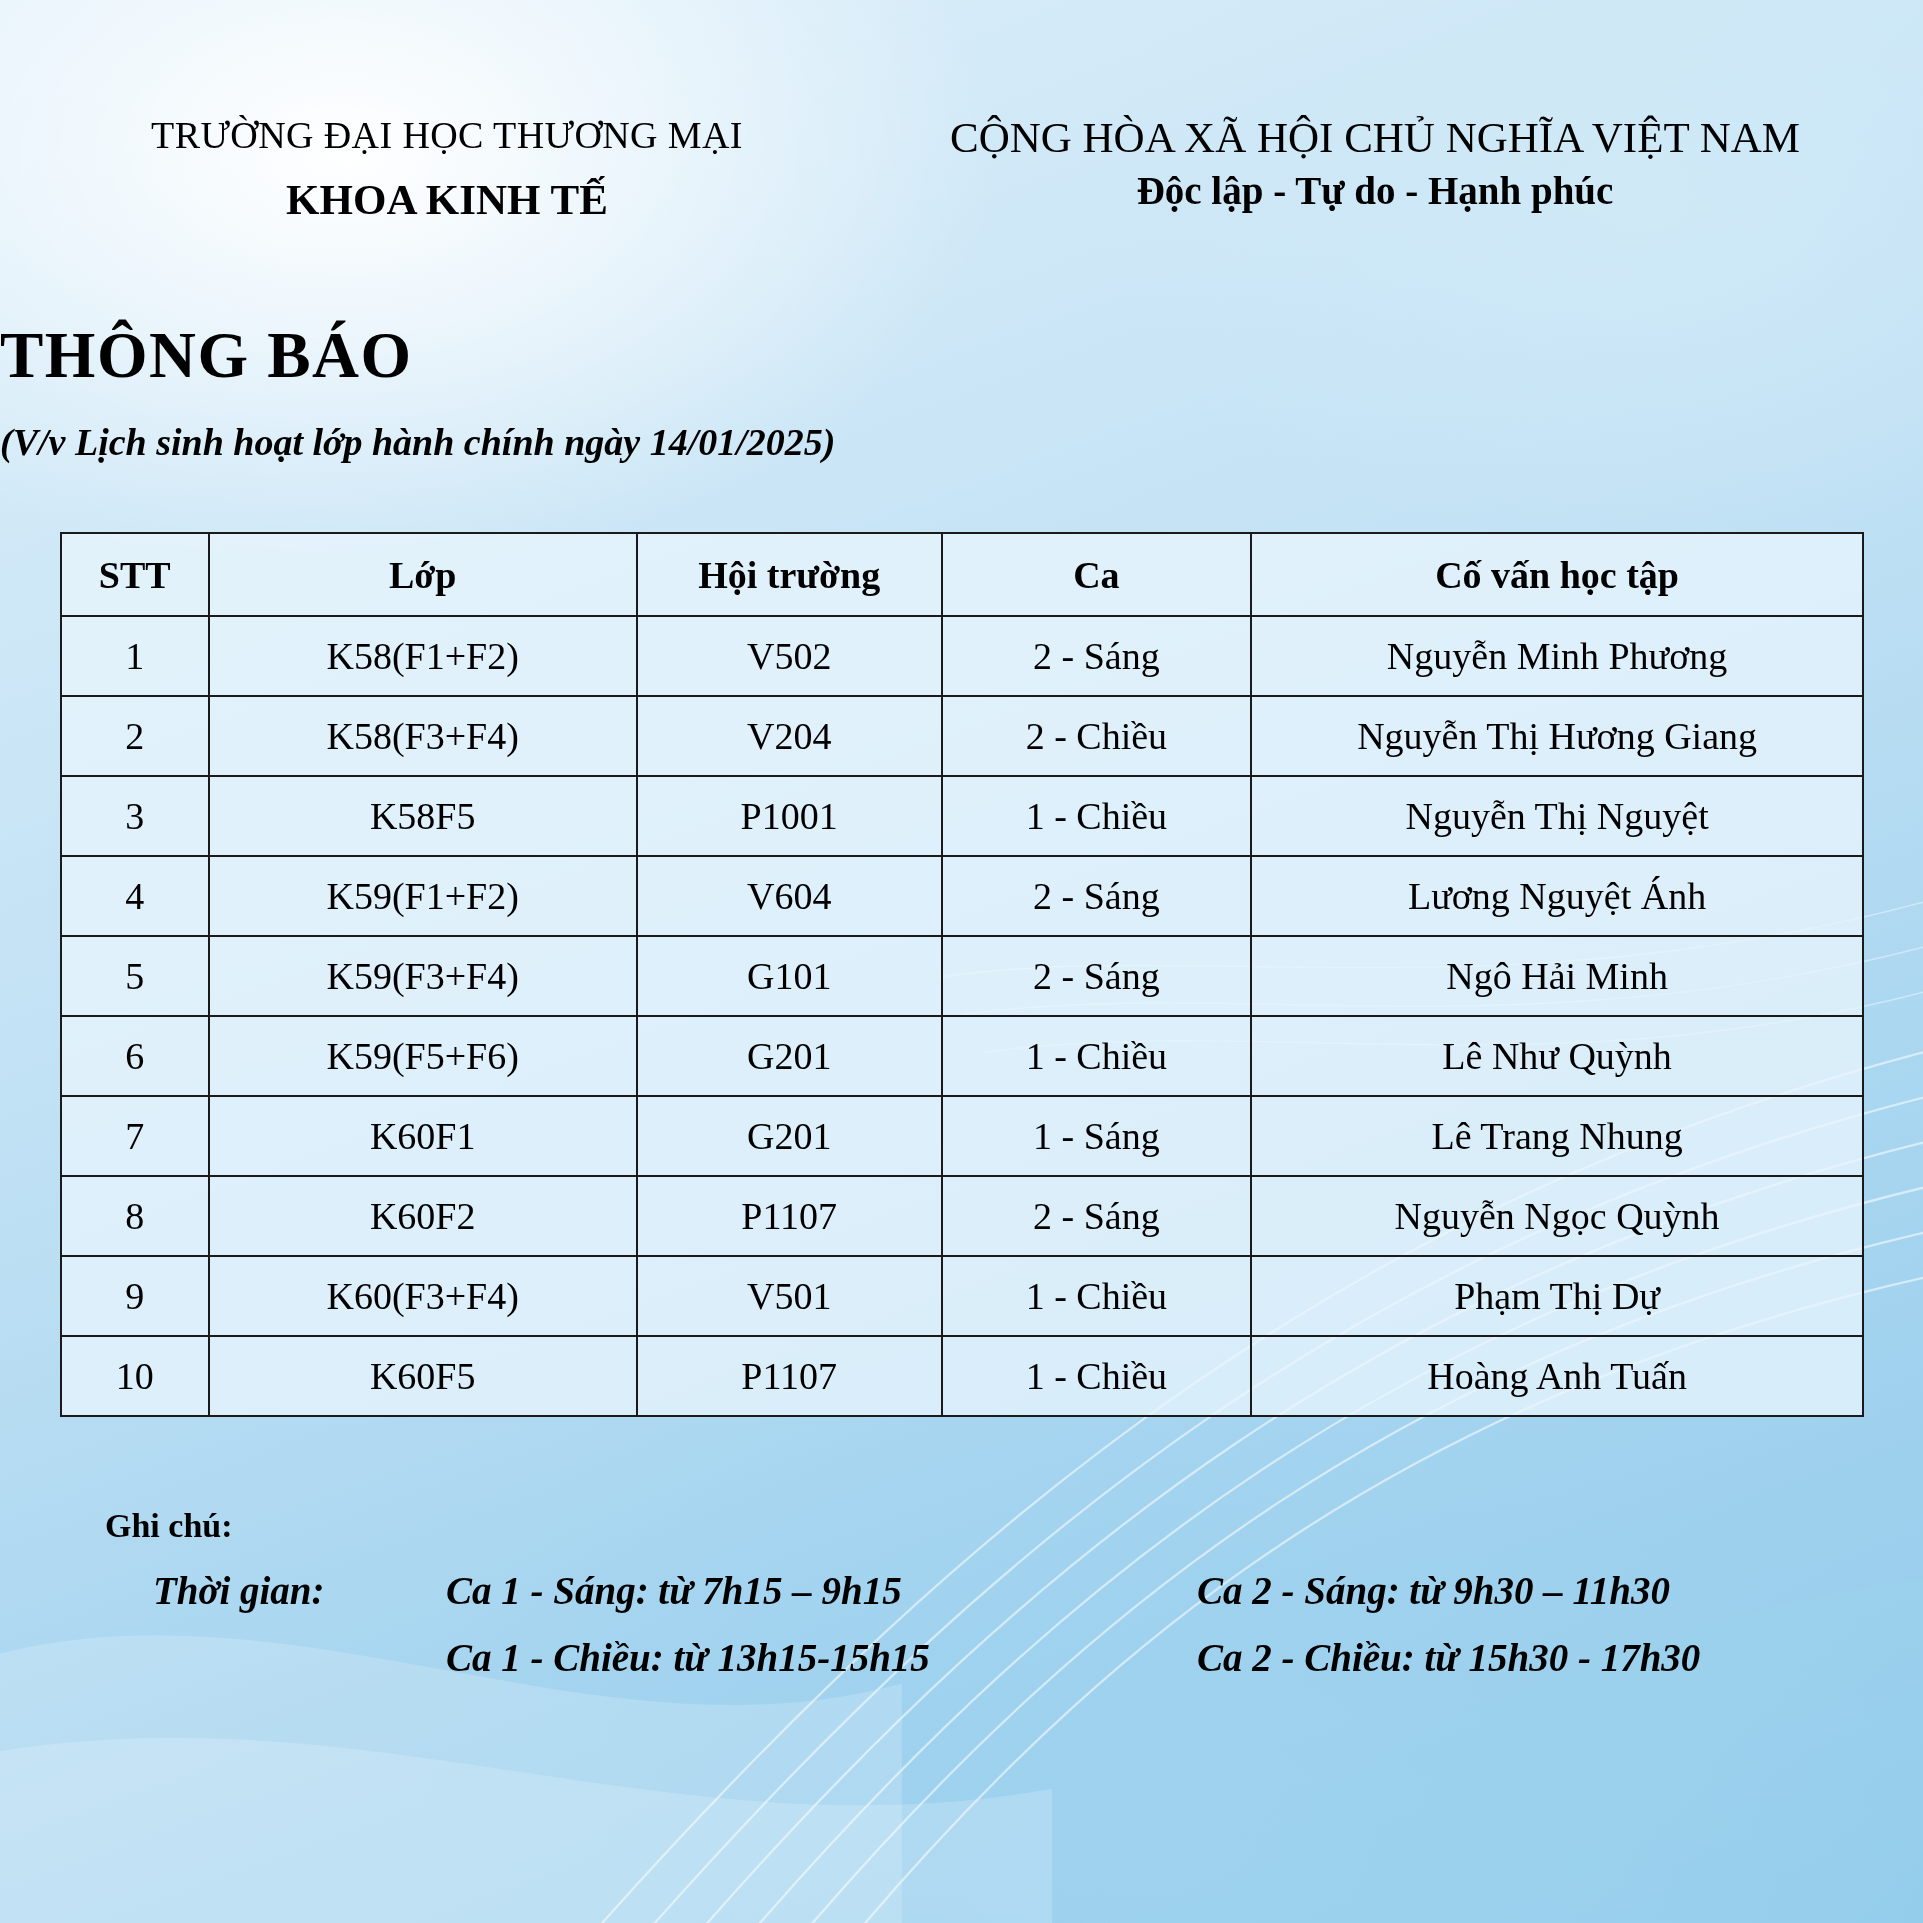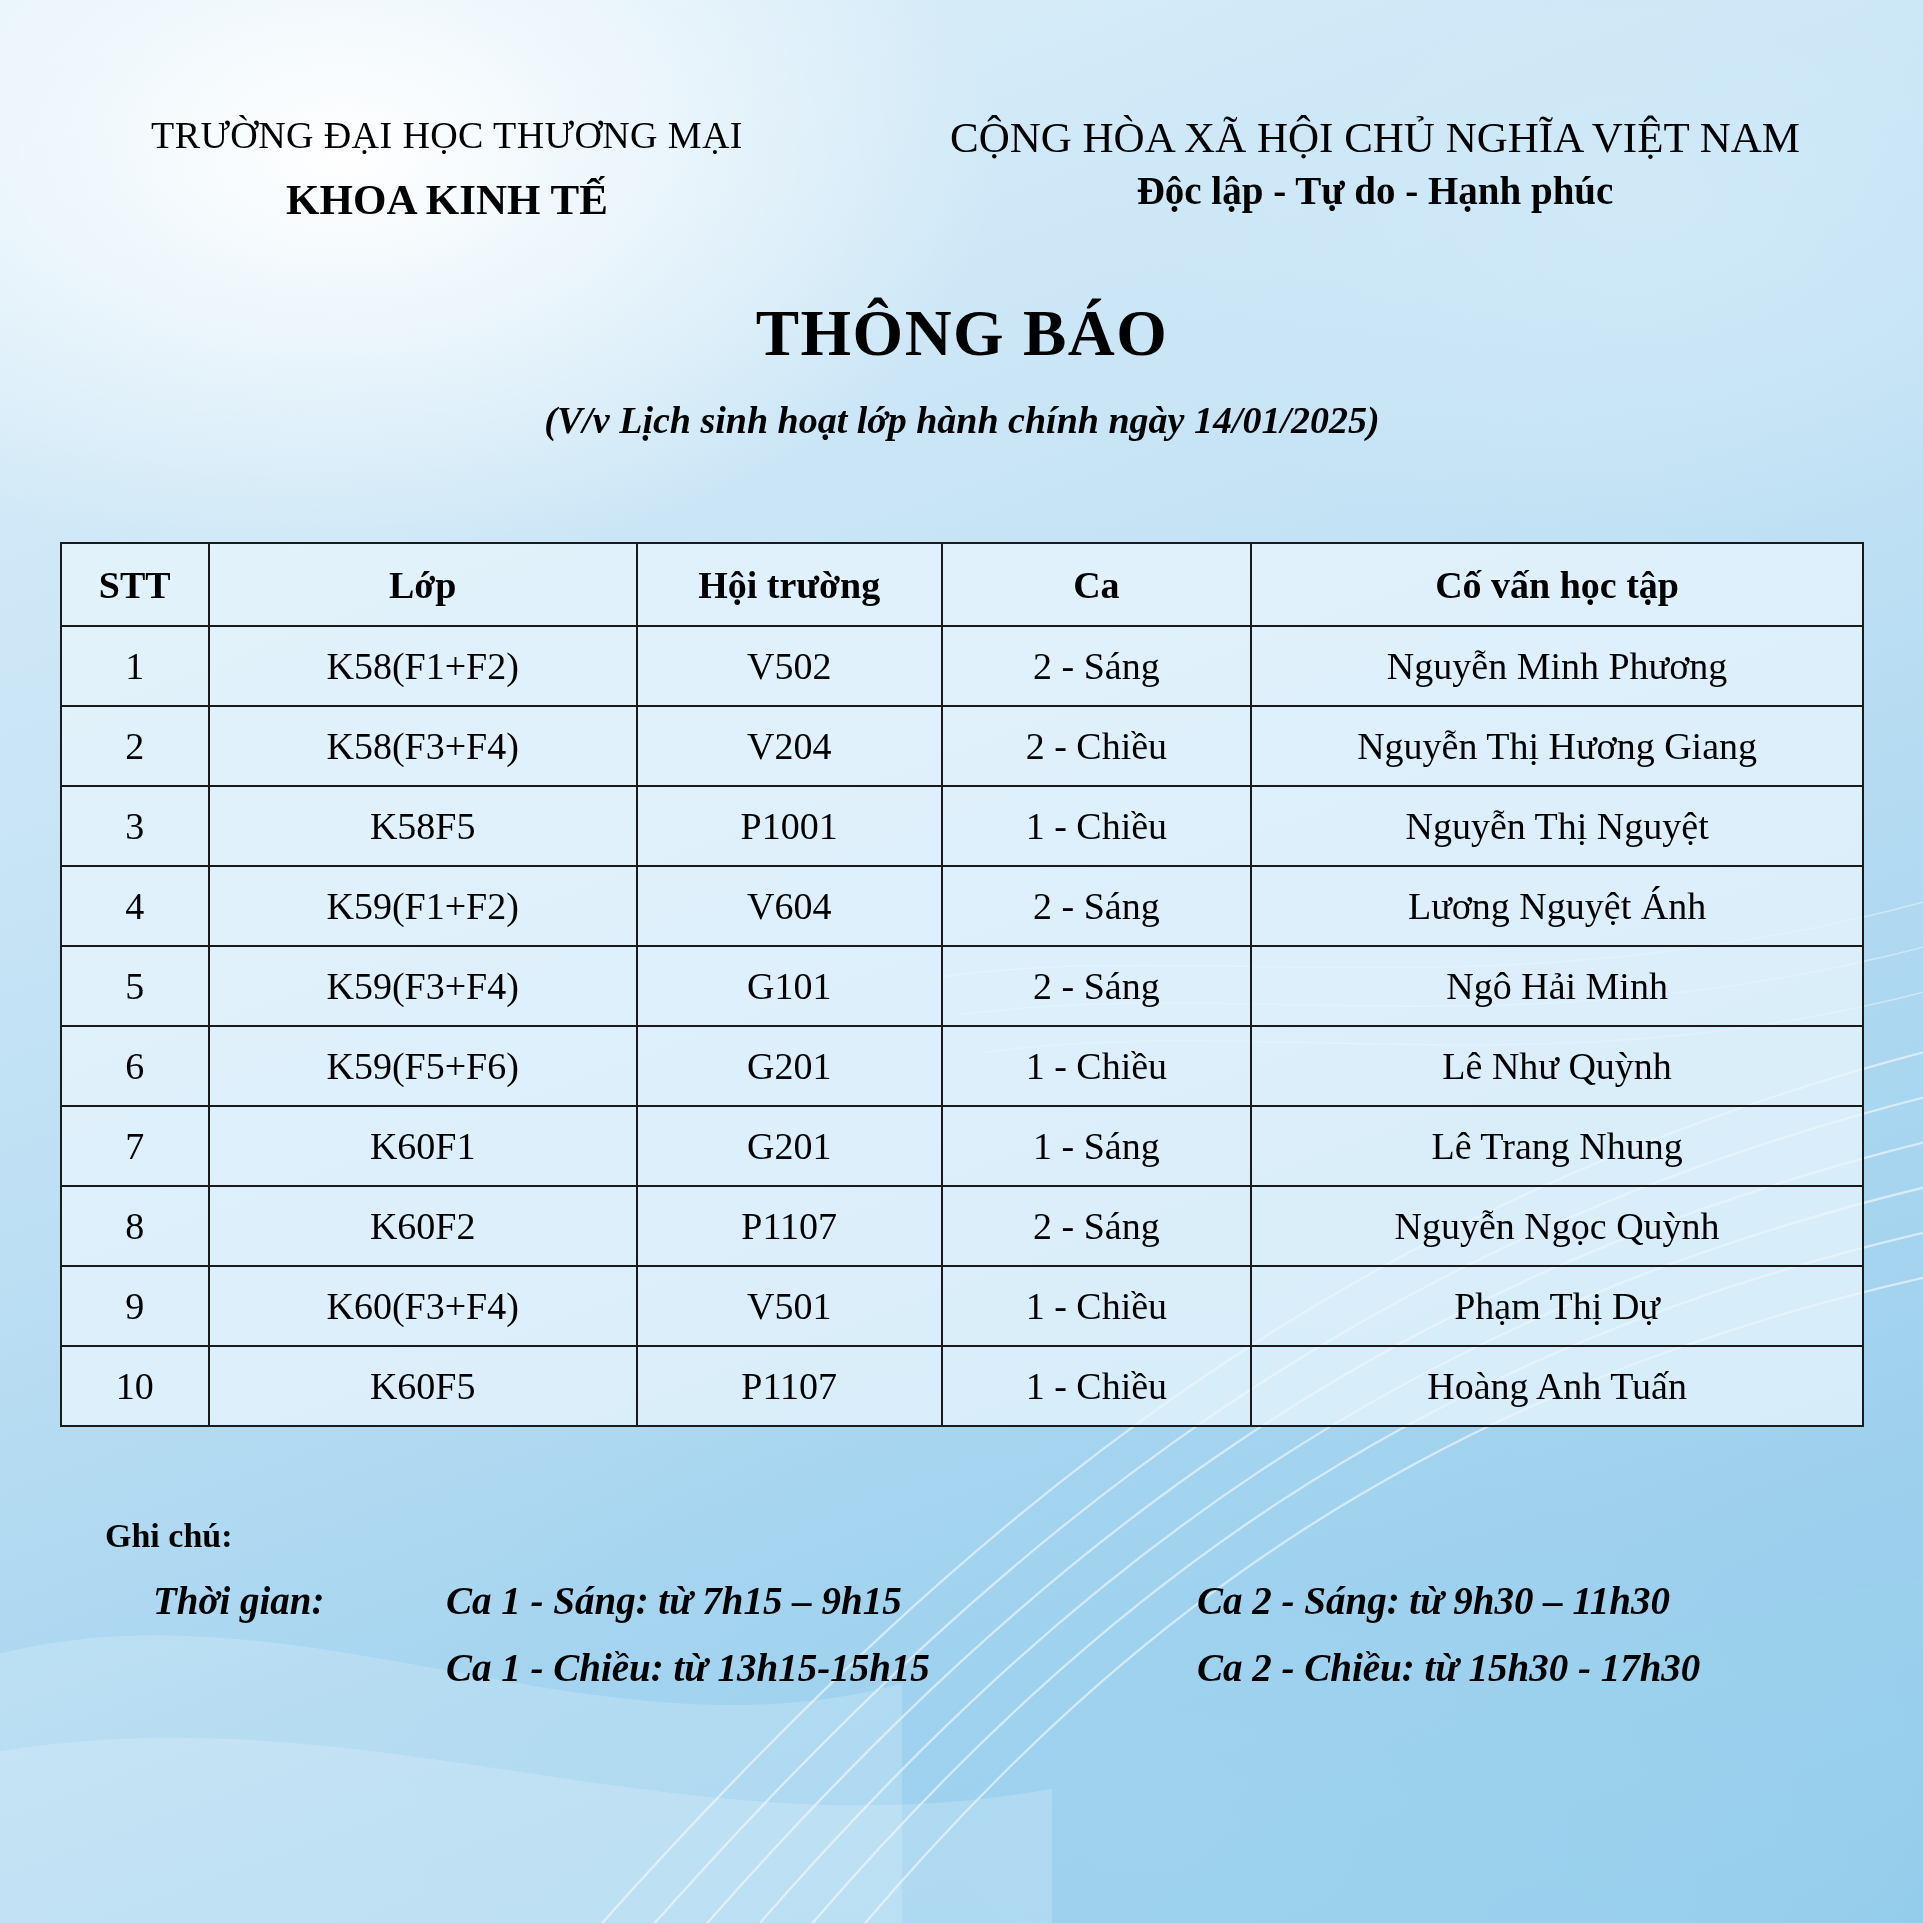--- a/index.html
+++ b/index.html
@@ -68,41 +68,41 @@
   .nation-line2 {
     font-size: 39px;
     font-weight: bold;
     margin-top: 6px;
     color: #000;
     white-space: nowrap;
   }
 
   .title-block {
     position: relative;
-    text-align: center;
-    margin-top: 72px;
+    text-align: left;
+    margin-top: 94px;
     z-index: 3;
   }
   .title {
     font-size: 65px;
     font-weight: bold;
     letter-spacing: 1.5px;
     color: #000;
   }
   .subtitle {
     font-size: 38px;
     font-style: italic;
     font-weight: bold;
     margin-top: 27px;
     color: #000;
   }
 
   .table-wrap {
     position: relative;
-    margin: 100px auto 0 auto;
+    margin: 68px auto 0 auto;
     width: 1804px;
     z-index: 3;
   }
   table.schedule {
     border-collapse: collapse;
     width: 100%;
     background: rgba(236,247,253,0.55);
   }
   table.schedule th, table.schedule td {
     border: 2.3px solid #1a1a1a;

